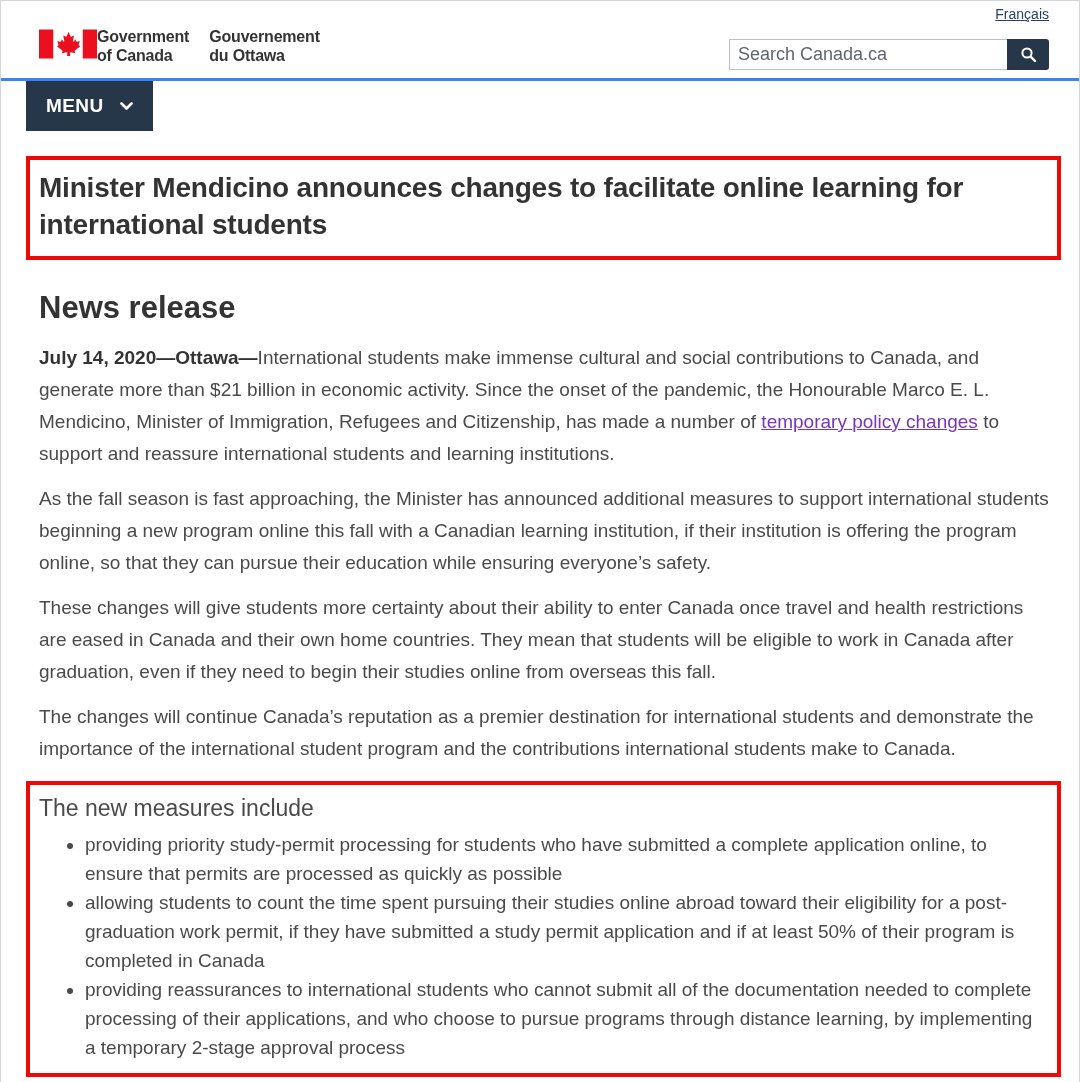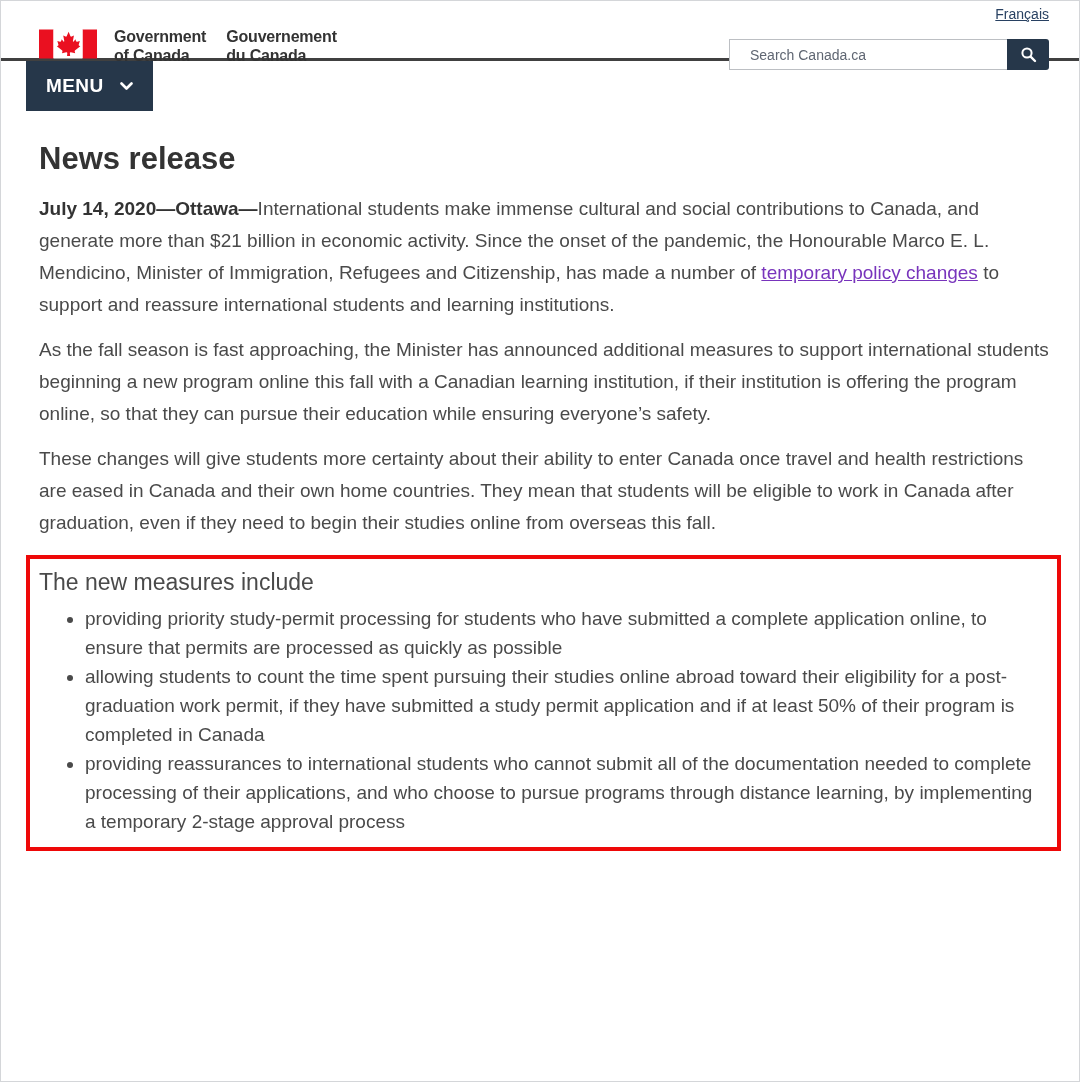--- a/index.html
+++ b/index.html
@@ -4,33 +4,33 @@
 <style>
   * { margin: 0; padding: 0; box-sizing: border-box; }
   html, body { background: #fff; }
   body { font-family: "Liberation Sans", sans-serif; }
   .page {
     width: 1080px; min-height: 1082px; background: #fff;
     border: 1px solid #d4d6d9; position: relative; overflow: hidden;
   }
 
   
-  .site-header { position: relative; height: 60px; border-bottom: 3px solid #404040; }
+  .site-header { position: relative; height: 80px; border-bottom: 3px solid #3b82f6; }
   .lang-link {
     position: absolute; top: 5px; right: 30px;
     font-size: 14px; color: var(--link-blue); text-decoration: underline; cursor: pointer;
   }
-  .brand { position: absolute; left: 38px; top: 26px; display: flex; align-items: flex-start; gap: 17px; }
+  .brand { position: absolute; left: 38px; top: 26px; display: flex; align-items: flex-start; }
   .flag { display: block; margin-top: 2px; }
   .wordmark { display: flex; gap: 20px; }
   .wm-col { font-size: 16px; font-weight: 700; color: #333; line-height: 19px; letter-spacing: -0.2px; }
   .search-wrap { position: absolute; top: 38px; right: 30px; display: flex; }
   .search-input {
     width: 278px; height: 31px; border: 1px solid #bcbfc3; border-right: none;
-    padding: 0 20px; font-size: 14px; color: #333; font-family: "Liberation Sans", sans-serif;
+    padding: 0 8px; font-size: 18px; color: #333; font-family: "Liberation Sans", sans-serif;
     outline: none;
   }
   .search-input::placeholder { color: #5f6672; opacity: 1; }
   .search-btn {
     width: 42px; height: 31px; background: var(--header-navy); border: none;
     display: flex; align-items: center; justify-content: center; cursor: pointer;
     border-radius: 0 3px 3px 0;
   }
 
   
@@ -87,21 +87,21 @@
           <path fill="var(--flag-red)" d="M50 4 L43 21 C42 23 40 24 38 23 L29 19 L33 40 C34 43 32 44 30 42 L23 34 L21 41 C20 43 18 44 16 43 L6 41 L10 54 C11 56 10 58 8 59 L4 61 L24 77 C26 78 26 80 26 82 L24 89 L41 85 C43 85 45 86 45 88 L44 99 L56 99 L55 88 C55 86 57 85 59 85 L76 89 L74 82 C74 80 74 78 76 77 L96 61 L92 59 C90 58 89 56 90 54 L94 41 L84 43 C82 44 80 43 79 41 L77 34 L70 42 C68 44 66 43 67 40 L71 19 L62 23 C60 24 58 23 57 21 Z"></path>
         </g>
       </svg>
       <div class="wordmark">
         <div class="wm-col">
           <div>Government</div>
           <div>of Canada</div>
         </div>
         <div class="wm-col">
           <div>Gouvernement</div>
-          <div>du Canada</div>
+          <div>du Ottawa</div>
         </div>
       </div>
     </div>
 
     <div class="search-wrap">
       <input class="search-input" type="text" placeholder="Search Canada.ca" style="">
       <button class="search-btn">
         <svg width="17" height="17" viewBox="0 0 17 17" aria-hidden="true">
           <circle cx="7" cy="7" r="4.6" fill="none" stroke="#ffffff" stroke-width="2"></circle>
           <line x1="10.6" y1="10.6" x2="15" y2="15" stroke="#ffffff" stroke-width="2.4" stroke-linecap="round"></line>
@@ -113,30 +113,34 @@
   <button class="menu-btn">
     <span>MENU</span>
     <svg width="13" height="9" viewBox="0 0 13 9" aria-hidden="true">
       <path d="M1.5 1.5 L6.5 6.5 L11.5 1.5" fill="none" stroke="#ffffff" stroke-width="2.6" stroke-linecap="round" stroke-linejoin="round"></path>
     </svg>
   </button>
 
 
   <main>
 
+    <div class="annot annot-title">
+      <h1>Minister Mendicino announces changes to facilitate online learning for international students</h1>
+    </div>
 
 
     <h2>News release</h2>
 
     <p class="body"><strong>July 14, 2020—Ottawa—</strong><span>International students make immense cultural and social contributions to Canada, and generate more than $21 billion in economic activity. Since the onset of the pandemic, the Honourable Marco E. L. Mendicino, Minister of Immigration, Refugees and Citizenship, has made a number of </span><a href="#" class="inline-link">temporary policy changes</a><span> to support and reassure international students and learning institutions.</span></p>
 
     <p class="body">As the fall season is fast approaching, the Minister has announced additional measures to support international students beginning a new program online this fall with a Canadian learning institution, if their institution is offering the program online, so that they can pursue their education while ensuring everyone’s safety.</p>
 
     <p class="body">These changes will give students more certainty about their ability to enter Canada once travel and health restrictions are eased in Canada and their own home countries. They mean that students will be eligible to work in Canada after graduation, even if they need to begin their studies online from overseas this fall.</p>
 
+    <p class="body">The changes will continue Canada’s reputation as a premier destination for international students and demonstrate the importance of the international student program and the contributions international students make to Canada.</p>
 
     <div class="annot annot-measures">
       <p class="measures-intro">The new measures include</p>
       <ul class="measures-list">
         <li>providing priority study-permit processing for students who have submitted a complete application online, to ensure that permits are processed as quickly as possible</li>
         <li>allowing students to count the time spent pursuing their studies online abroad toward their eligibility for a post-graduation work permit, if they have submitted a study permit application and if at least 50% of their program is completed in Canada</li>
         <li>providing reassurances to international students who cannot submit all of the documentation needed to complete processing of their applications, and who choose to pursue programs through distance learning, by implementing a temporary 2-stage approval process</li>
       </ul>
     </div>
 

